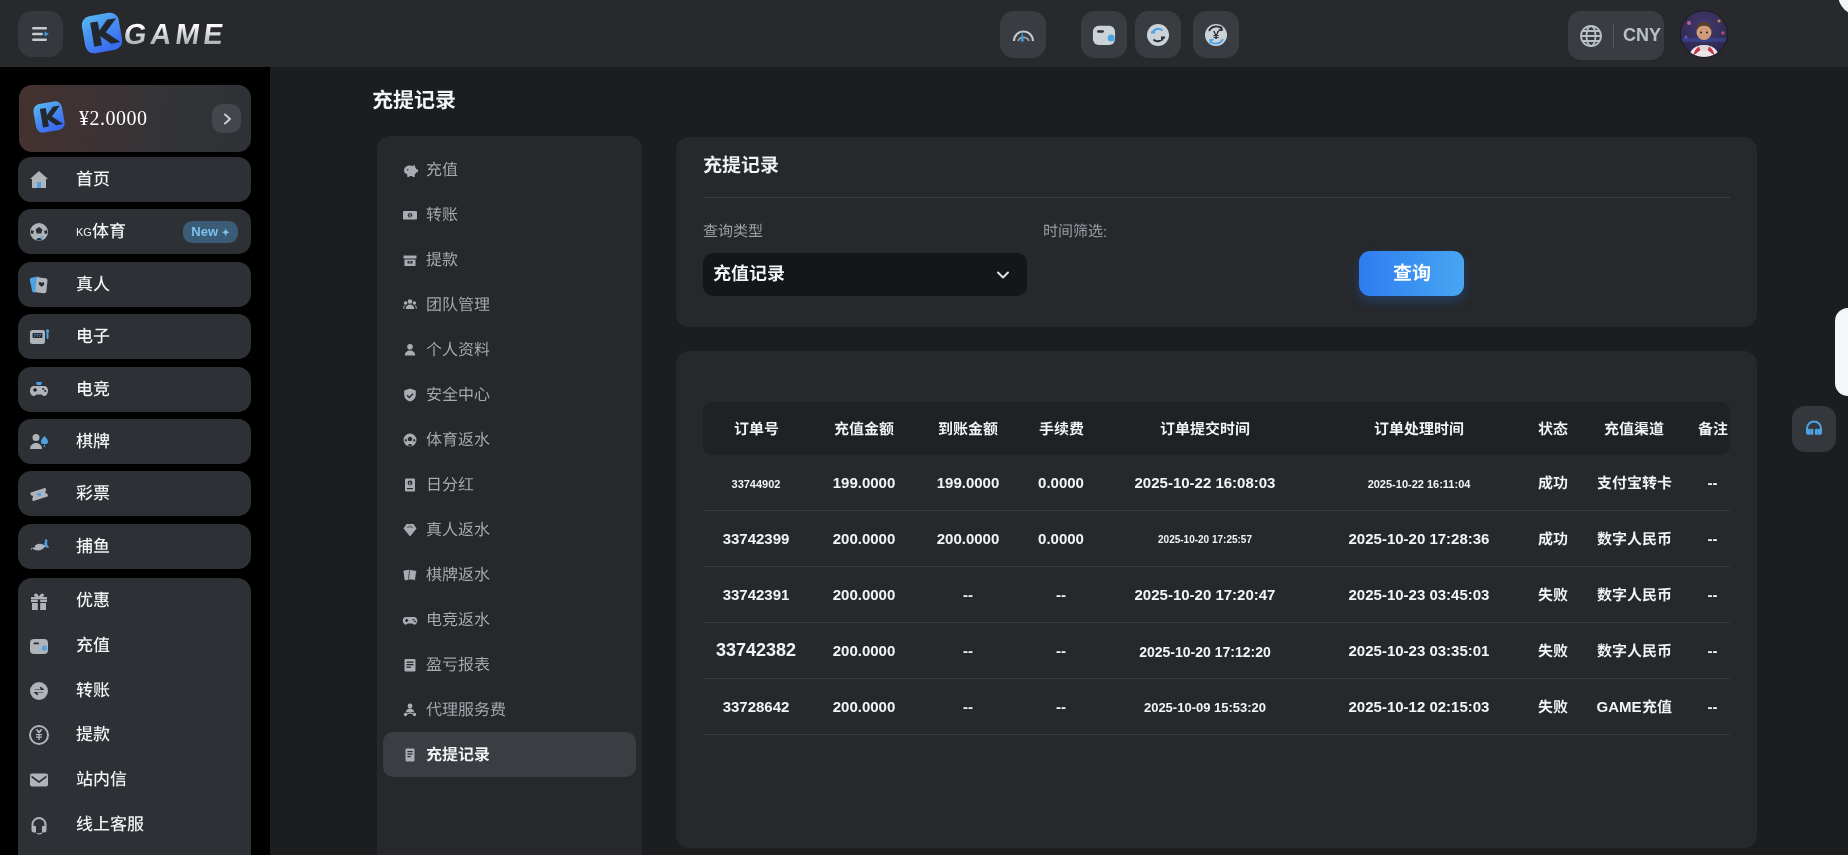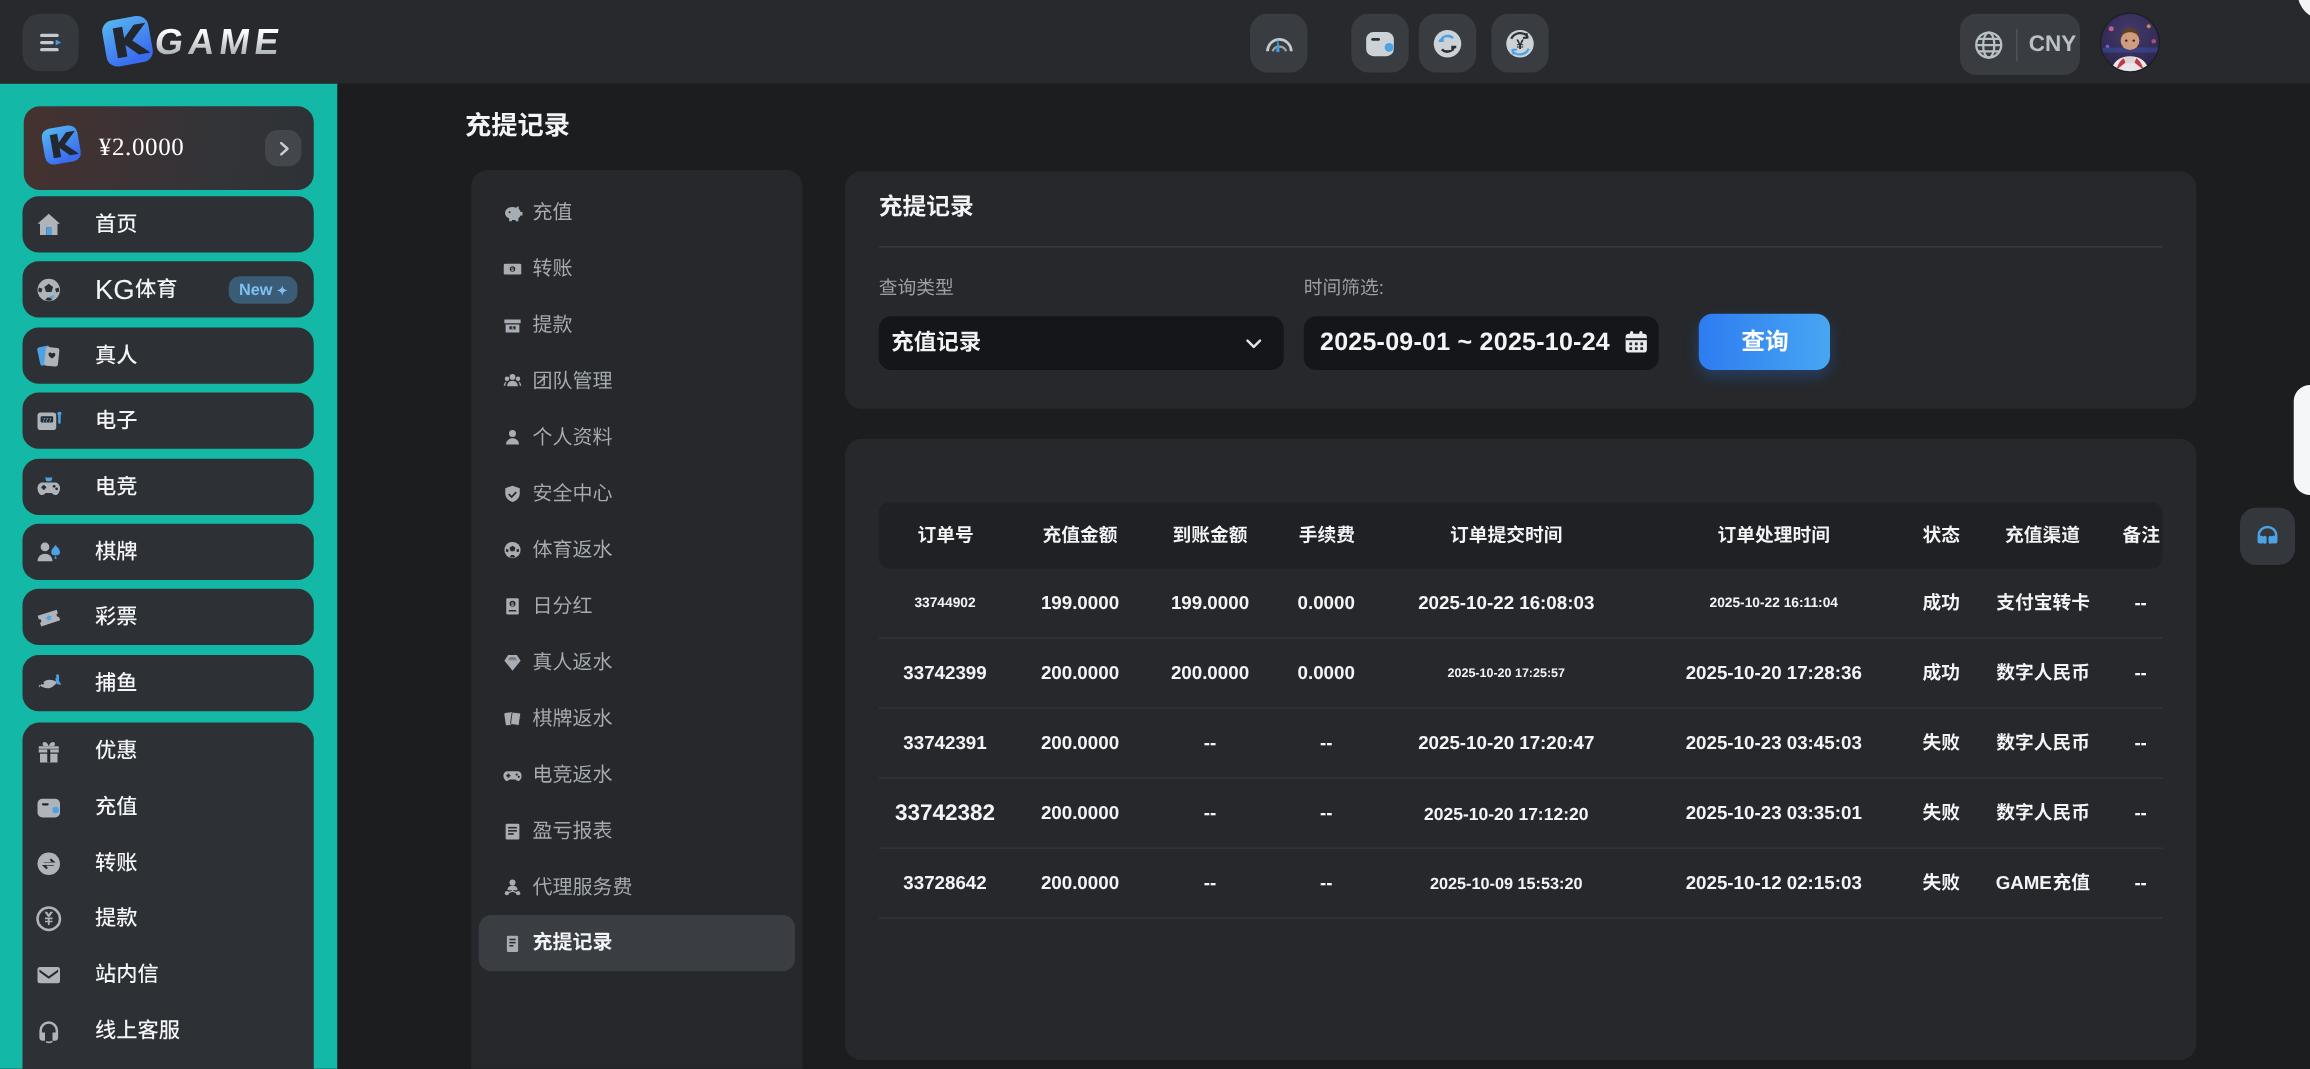--- a/index.html
+++ b/index.html
@@ -10,21 +10,21 @@
 #biglogo{position:absolute;left:80px;top:11px}
 #gametxt{position:absolute;left:124px;top:18px;font-size:29px;font-weight:bold;letter-spacing:4px;transform:skewX(-8deg);background:linear-gradient(180deg,#ffffff 20%,#9aa2a8 90%);-webkit-background-clip:text;background-clip:text;color:transparent}
 .tbtn{position:absolute;top:11px;width:46px;height:47px;border-radius:14px;background:#393d42;display:flex;align-items:center;justify-content:center}
 #curbox{position:absolute;left:1250px;top:10px;width:288px;height:50px;border-radius:13px;background:#202225;border:2px solid #3e4246;display:flex;align-items:center;padding-left:6px}
 #curtxt{font-size:17px;font-weight:bold;color:#fff;margin-left:8px;letter-spacing:.3px}
 #czbtn{position:absolute;right:4px;top:5px;width:50px;height:36px;border-radius:9px;background:linear-gradient(135deg,#8ecaf8 0%,#3585f0 100%);display:flex;align-items:center;justify-content:center}
 #langbox{position:absolute;left:1568px;top:11px;width:96px;height:49px;border-radius:13px;background:#393d41;display:flex;align-items:center;padding-left:10px}
 #langdiv{width:1px;height:26px;background:#55595e;margin:0 9px 0 9px}
 #langtxt{font-size:18px;font-weight:bold;color:#b9c0c6}
 #avatar{position:absolute;left:1679px;top:9px}
-#sidebar{position:absolute;left:0;top:67px;width:270px;height:788px;background:#14b8a6}
+#sidebar{position:absolute;left:0;top:67px;width:270px;height:788px;background:#000000}
 #wallet{position:absolute;left:19px;top:18px;width:232px;height:67px;border-radius:13px;background:linear-gradient(95deg,#44322f 0%,#3d3234 32%,#323438 68%,#2e3135 100%);display:flex;align-items:center}
 #wklogo{margin-left:13px}
 #wamt{font-family:"Liberation Serif",serif;font-size:20px;color:#fff;margin-left:13px;letter-spacing:0.5px}
 #wchev{position:absolute;right:10px;top:19px;width:29px;height:29px;border-radius:10px;background:#43474c;display:flex;align-items:center;justify-content:center}
 .sitem{position:absolute;left:18px;width:233px;height:45px;border-radius:13px;background:#2d3034;display:flex;align-items:center}
 .bitem{position:absolute;left:0;width:233px;height:45px;display:flex;align-items:center}
 .sic{width:24px;display:inline-flex;justify-content:center;margin:0 25px 0 9px}
 .badge{position:absolute;right:13px;background:#3a5c77;color:#7fc0ee;font-size:13px;font-weight:bold;padding:3px 8px 4px;border-radius:9px;font-family:"Liberation Sans",sans-serif}
 #bgroup{position:absolute;left:18px;top:511px;width:233px;height:300px;border-radius:14px;background:#2d3034}
 #content{position:absolute;left:270px;top:67px;width:1578px;height:788px;background:#1b1d1f}
@@ -294,21 +294,21 @@
     </div>
     <div class="sitem" style="top:142px">
       <span class="sic">
         <svg width="24" height="24" viewBox="0 0 24 24" style="">
           <circle cx="12" cy="12" r="9" fill="#aeb4ba"></circle>
           <path fill="#2b2e33" d="M12 7l3.5 2.5-1.3 4h-4.4l-1.3-4z"></path>
           <path fill="#4da2e4" d="M17 16a9 9 0 01-3 4l-1-3z" opacity="0.9"></path>
           <path fill="#2b2e33" d="M4 10l3 1-1 3-2.4-.8zM20 10l-3 1 1 3 2.4-.8zM9 20l2-2h2l2 2a9 9 0 01-6 0z"></path>
         </svg>
       </span>
-      <span style="font-family:'Liberation Sans',sans-serif;font-weight:normal;font-size:22px;color:#f2f4f6;vertical-align:middle">KG</span>
+      <span style="font-family:'Liberation Sans',sans-serif;font-weight:normal;font-size:11px;color:#f2f4f6;vertical-align:middle">KG</span>
       <svg class="zh" width="34" height="20" viewBox="0 0 34 20" style="vertical-align:middle;">
         <g fill="#f2f4f6">
           <use href="#g4f53m" transform="translate(0.0,15.0) scale(0.0170,-0.0170)"></use>
           <use href="#g80b2m" transform="translate(17.0,15.0) scale(0.0170,-0.0170)"></use>
         </g>
       </svg>
       <span class="badge">New <span style="font-size:10px">✦</span></span>
     </div>
     <div class="sitem" style="top:195px">
       <span class="sic">
@@ -779,37 +779,20 @@
           <g fill="#f2f4f6">
             <use href="#g5145b" transform="translate(0.0,15.8) scale(0.0180,-0.0180)"></use>
             <use href="#g503cb" transform="translate(18.0,15.8) scale(0.0180,-0.0180)"></use>
             <use href="#g8bb0b" transform="translate(36.0,15.8) scale(0.0180,-0.0180)"></use>
             <use href="#g5f55b" transform="translate(54.0,15.8) scale(0.0180,-0.0180)"></use>
           </g>
         </svg>
         <svg width="16" height="16" viewBox="0 0 16 16" style="position:absolute;right:16px;top:14px">
           <path d="M3 5.5l5 5 5-5" stroke="#dfe3e7" stroke-width="2" fill="none" stroke-linecap="round" stroke-linejoin="round"></path>
         </svg>
-      </div>
-  <div id="datebox">
-        <span class="lat b" style="font-size:20px;letter-spacing:0.2px">2025-09-01 ~ 2025-10-24</span>
-        <span style="position:absolute;right:7px;top:10px"><svg width="22" height="22" viewBox="0 0 22 22" style="vertical-align:middle">
-            <rect x="2.5" y="4" width="17" height="15" rx="2.5" fill="#e8ebee"></rect>
-            <rect x="6" y="1.8" width="2.6" height="4.6" rx="1.3" fill="#e8ebee"></rect>
-            <rect x="13.4" y="1.8" width="2.6" height="4.6" rx="1.3" fill="#e8ebee"></rect>
-            <rect x="2.5" y="7.5" width="17" height="1.6" fill="#26282b"></rect>
-            <g fill="#26282b">
-              <rect x="5.5" y="11" width="2.2" height="2.2"></rect>
-              <rect x="9.9" y="11" width="2.2" height="2.2"></rect>
-              <rect x="14.3" y="11" width="2.2" height="2.2"></rect>
-              <rect x="5.5" y="14.8" width="2.2" height="2.2"></rect>
-              <rect x="9.9" y="14.8" width="2.2" height="2.2"></rect>
-              <rect x="14.3" y="14.8" width="2.2" height="2.2"></rect>
-            </g>
-          </svg></span>
       </div>
   <div id="qbtn">
         <svg class="zh" width="38" height="22" viewBox="0 0 38 22" style="vertical-align:middle;">
           <g fill="#fff">
             <use href="#g67e5b" transform="translate(0.0,16.7) scale(0.0190,-0.0190)"></use>
             <use href="#g8be2b" transform="translate(19.0,16.7) scale(0.0190,-0.0190)"></use>
           </g>
         </svg>
       </div>
 </div>

